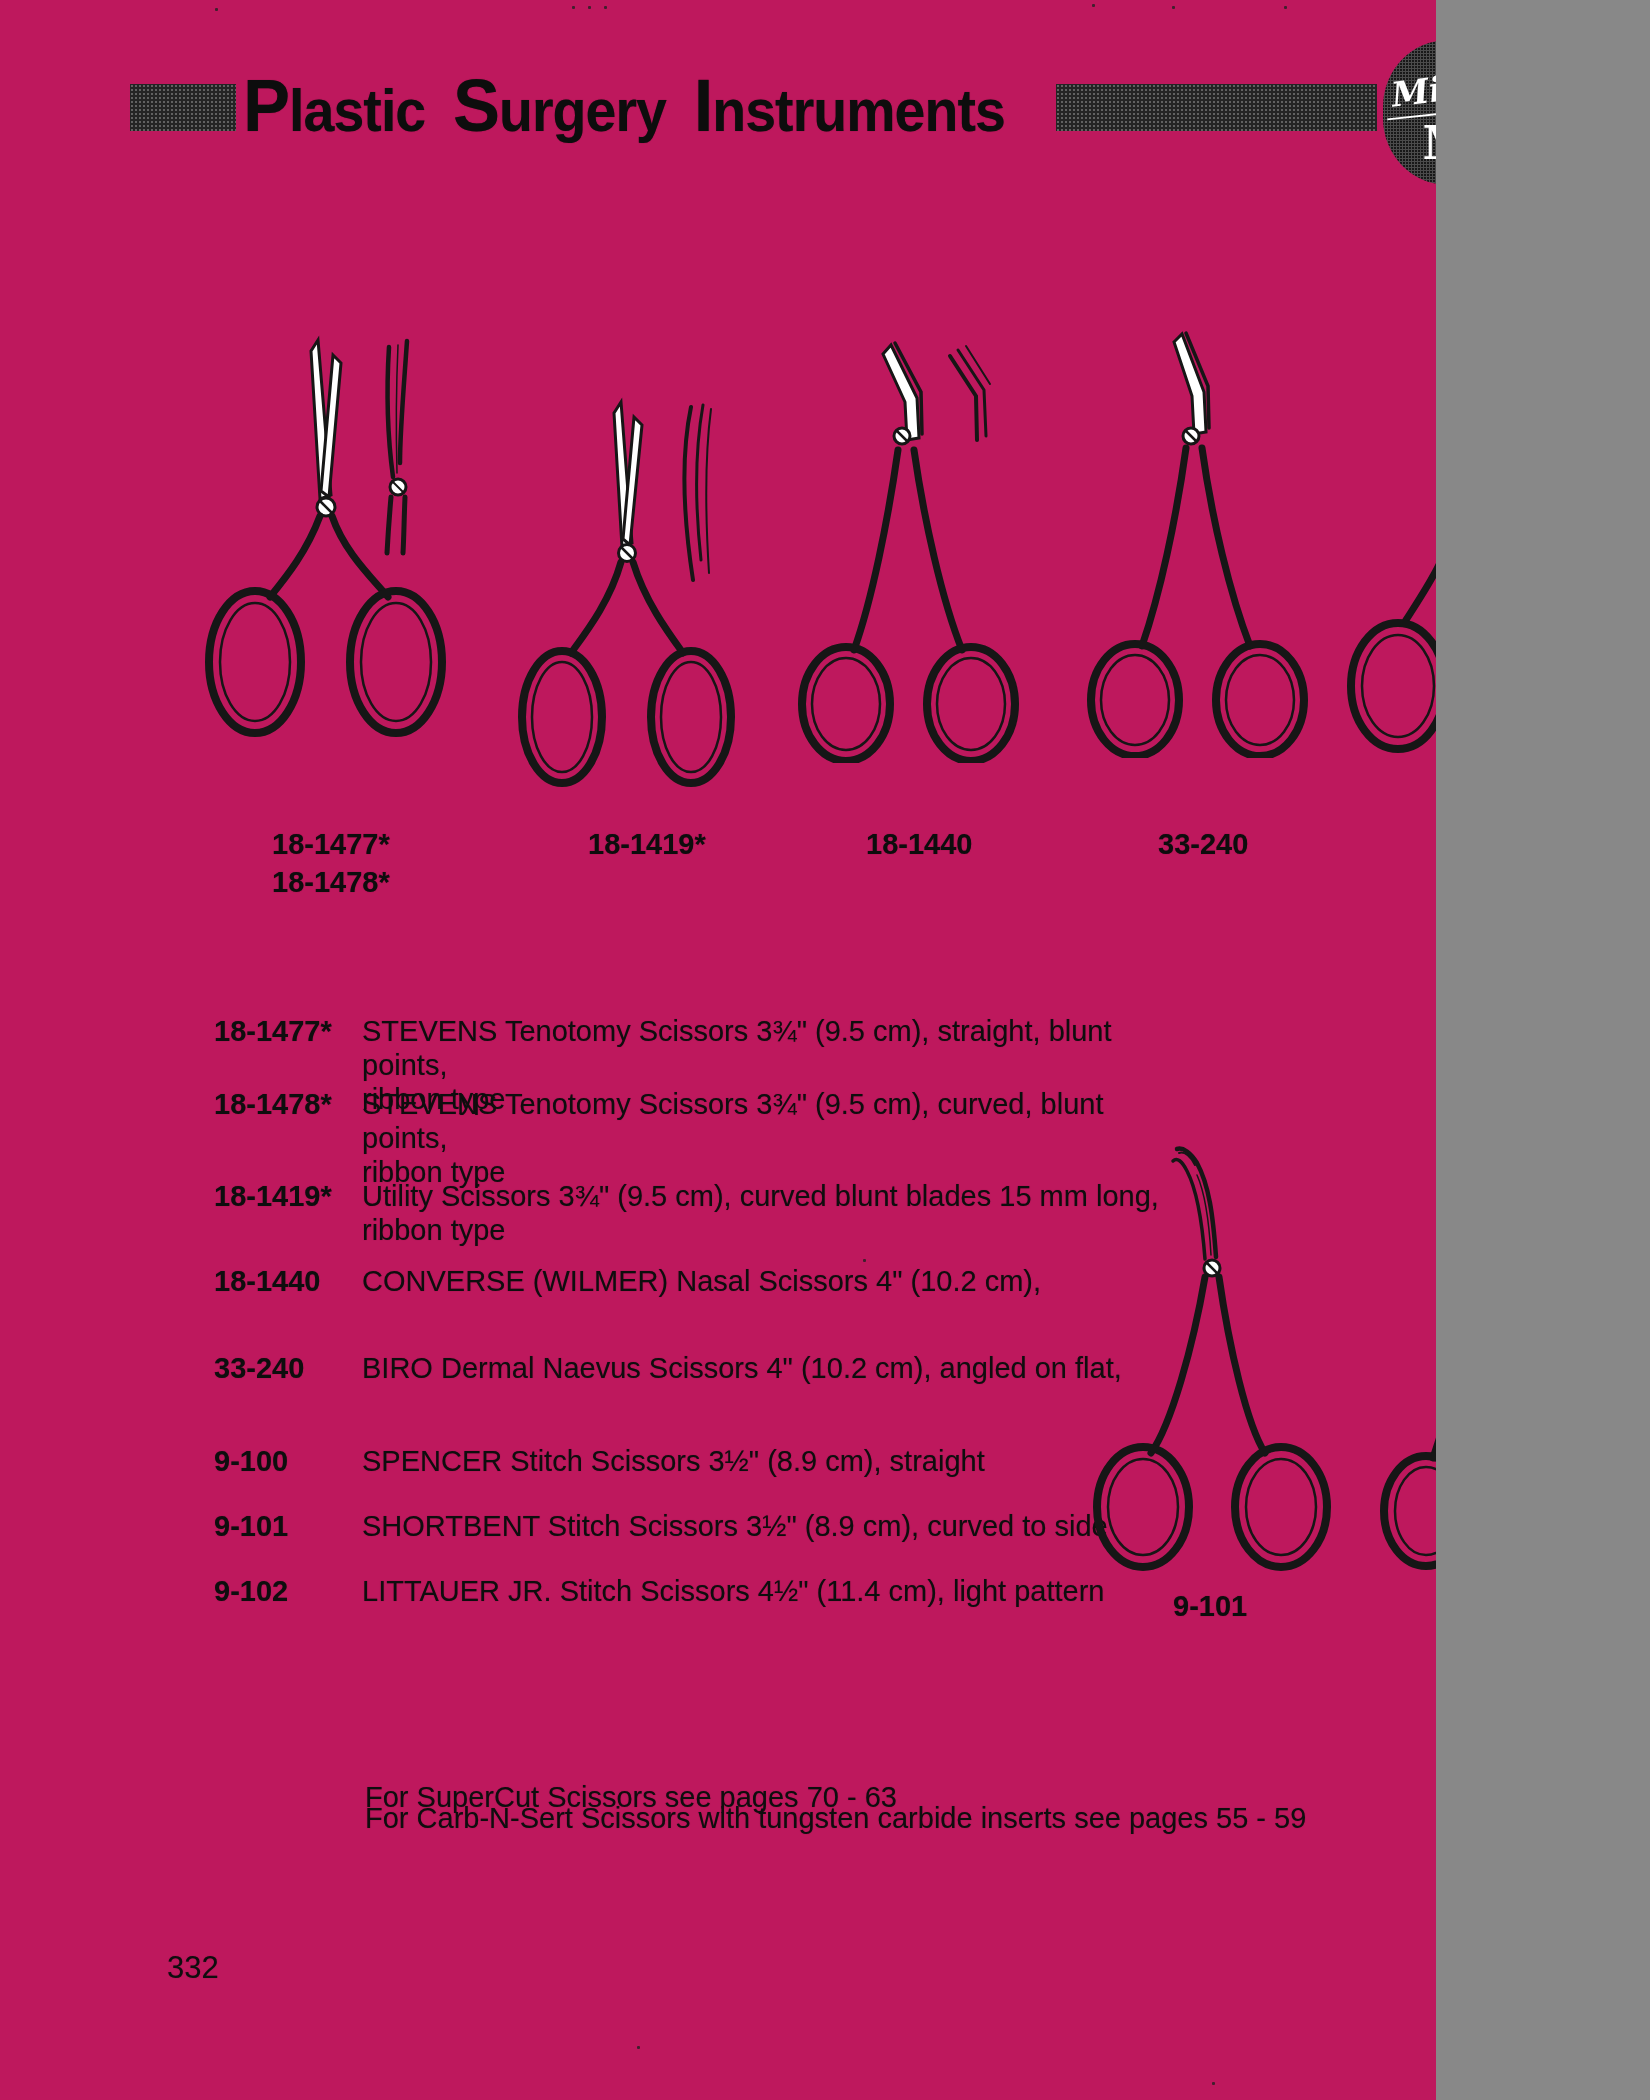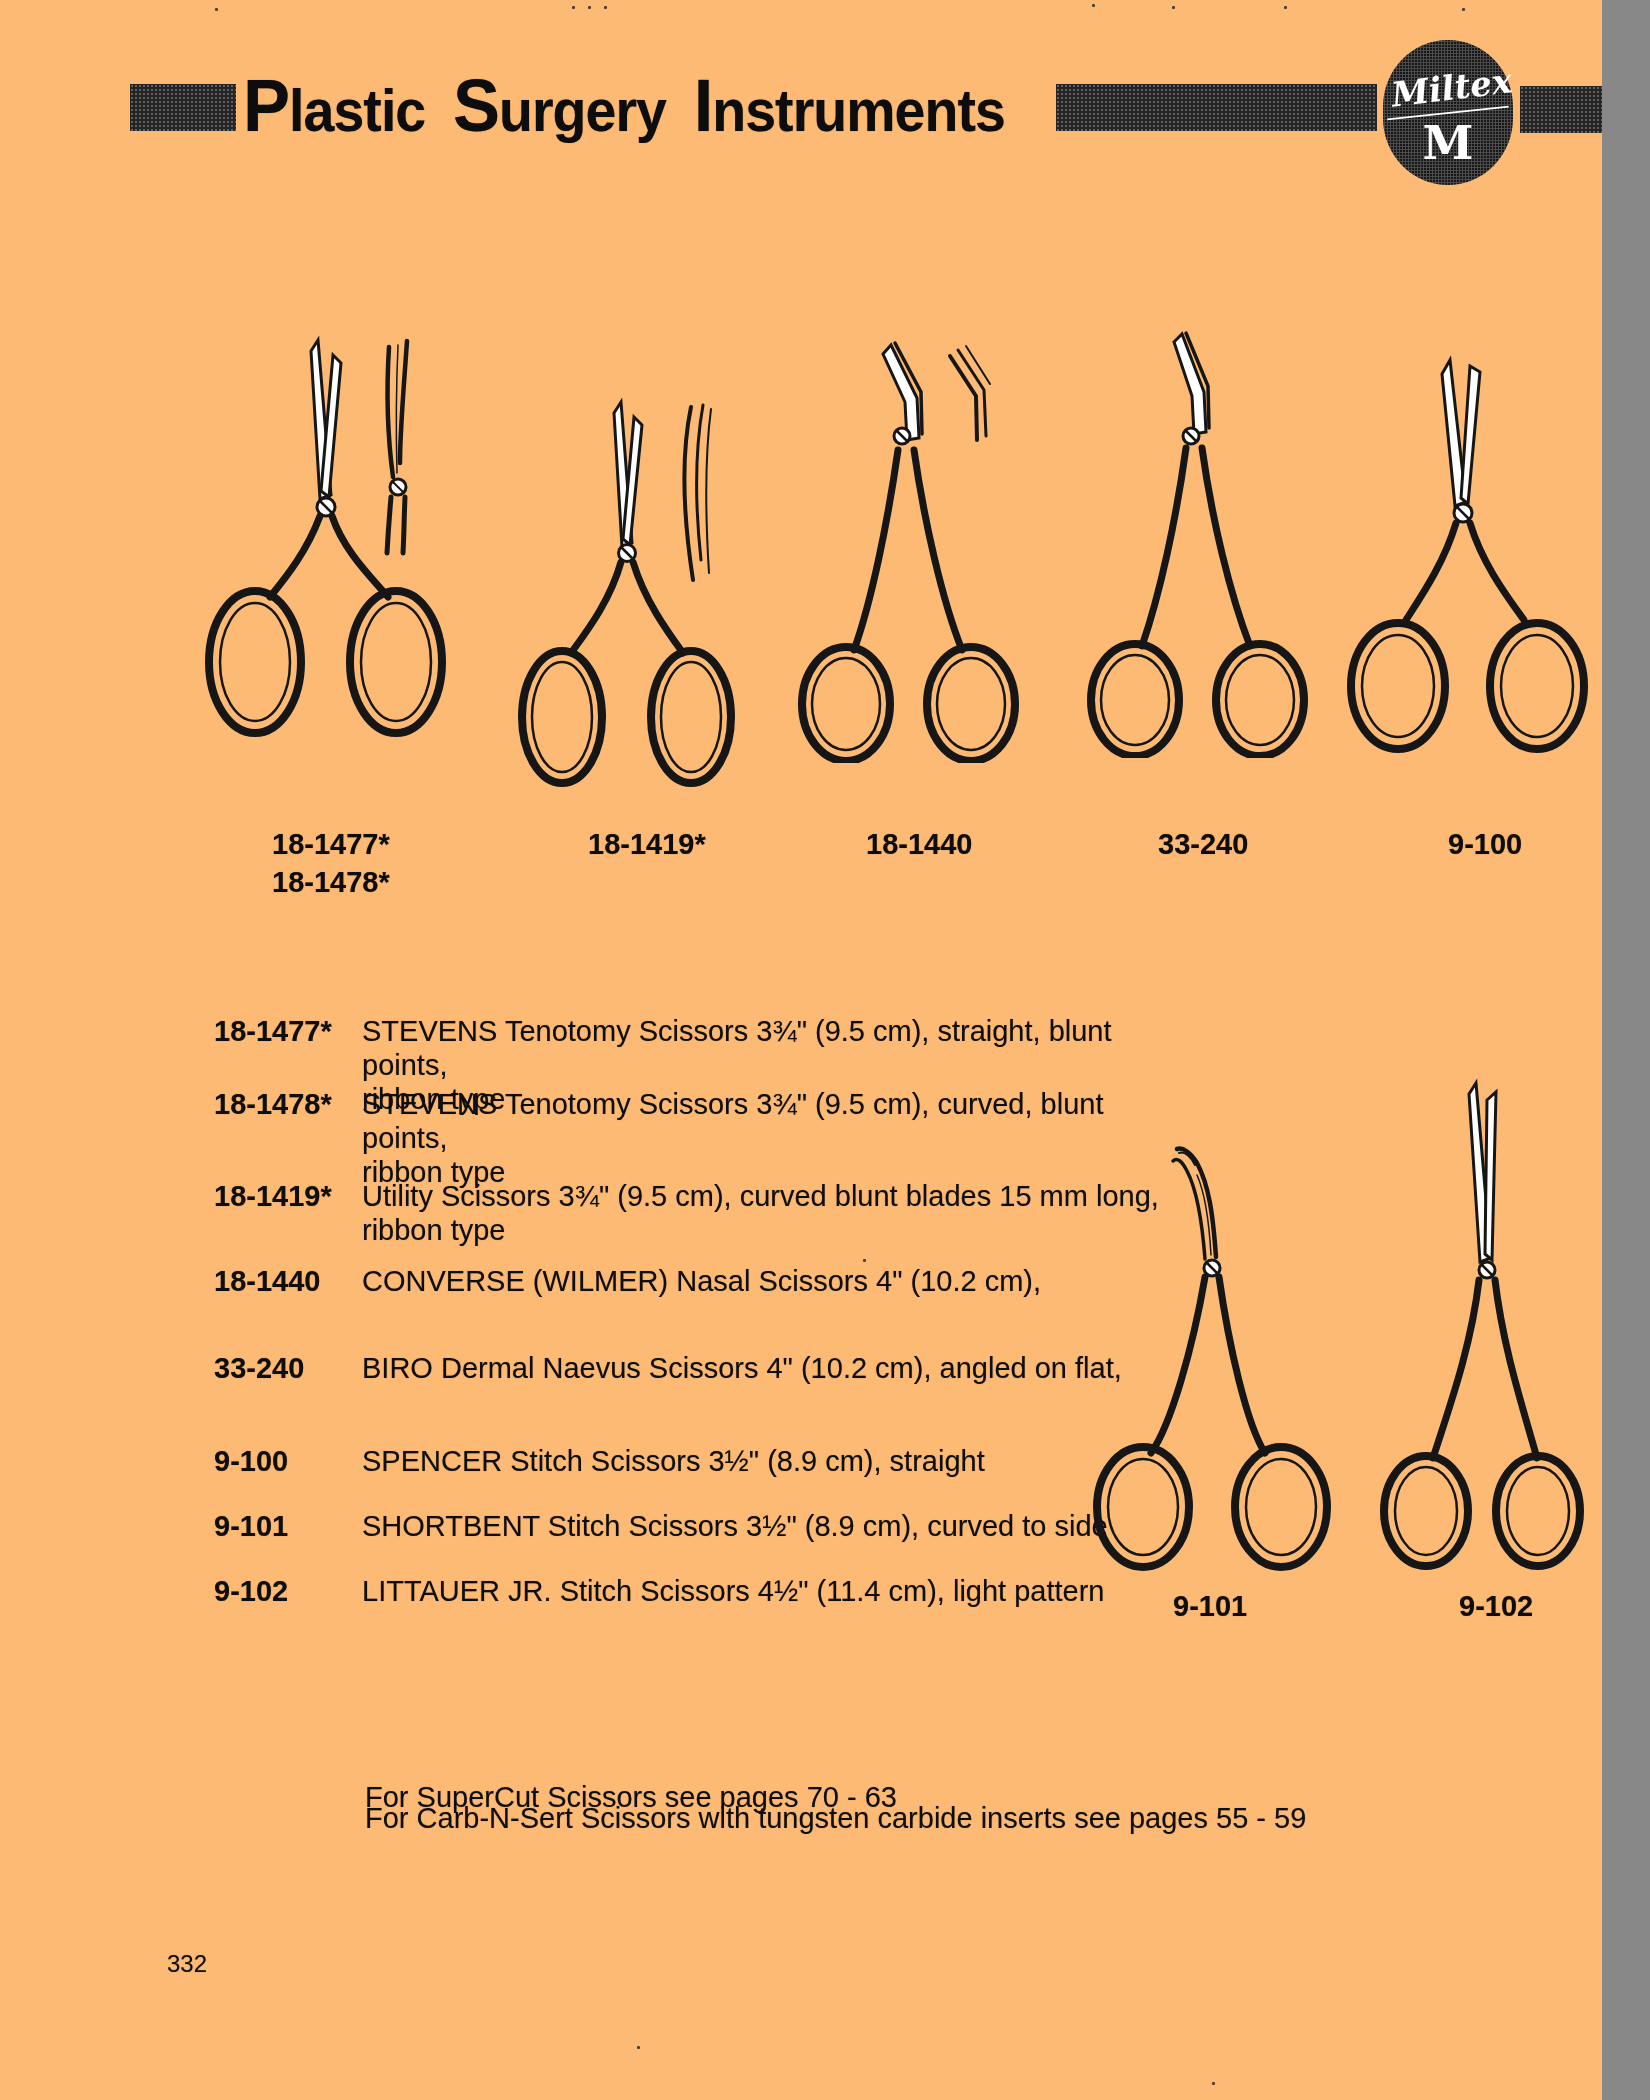--- a/index.html
+++ b/index.html
@@ -1,19 +1,19 @@
 <!DOCTYPE html>
 <html><head>
 <meta charset="utf-8">
 <style>
   html,body{margin:0;padding:0;background:#888;}
   .page{
     position:relative;
-    width:1602px;height:2100px;
-    background:#fdba74;
+    width:1436px;height:2100px;
+    background:#be185d;
     font-family:"Liberation Sans", sans-serif;
     color:#101010;
     overflow:hidden;
   }
   
   .hbar{
     position:absolute;height:47px;
     background-color:#242424;
     background-image:radial-gradient(circle, rgba(255,255,255,.28) 1px, transparent 1.2px);
     background-size:4px 4px;
@@ -66,21 +66,21 @@
   .p-desc{flex:1;}
   .note{
     position:absolute;left:365px;font-size:29px;color:#0e0e0e;white-space:nowrap;
     text-shadow:0 0 1px rgba(0,0,0,.35);
   }
   .footnote{
     position:absolute;left:365px;font-size:29px;line-height:34px;color:#0e0e0e;
     text-shadow:0 0 1px rgba(0,0,0,.35);
   }
   .page-number{
-    position:absolute;left:167px;top:1950px;font-size:24px;color:#0e0e0e;
+    position:absolute;left:167px;top:1950px;font-size:31px;color:#0e0e0e;
     text-shadow:0 0 1px rgba(0,0,0,.35);
     text-align:center;
   }
   .speck{position:absolute;width:3px;height:3px;background:#222;border-radius:1px;opacity:.8;}
 </style>
 </head>
 <body>
 
 <div class="page">
 

